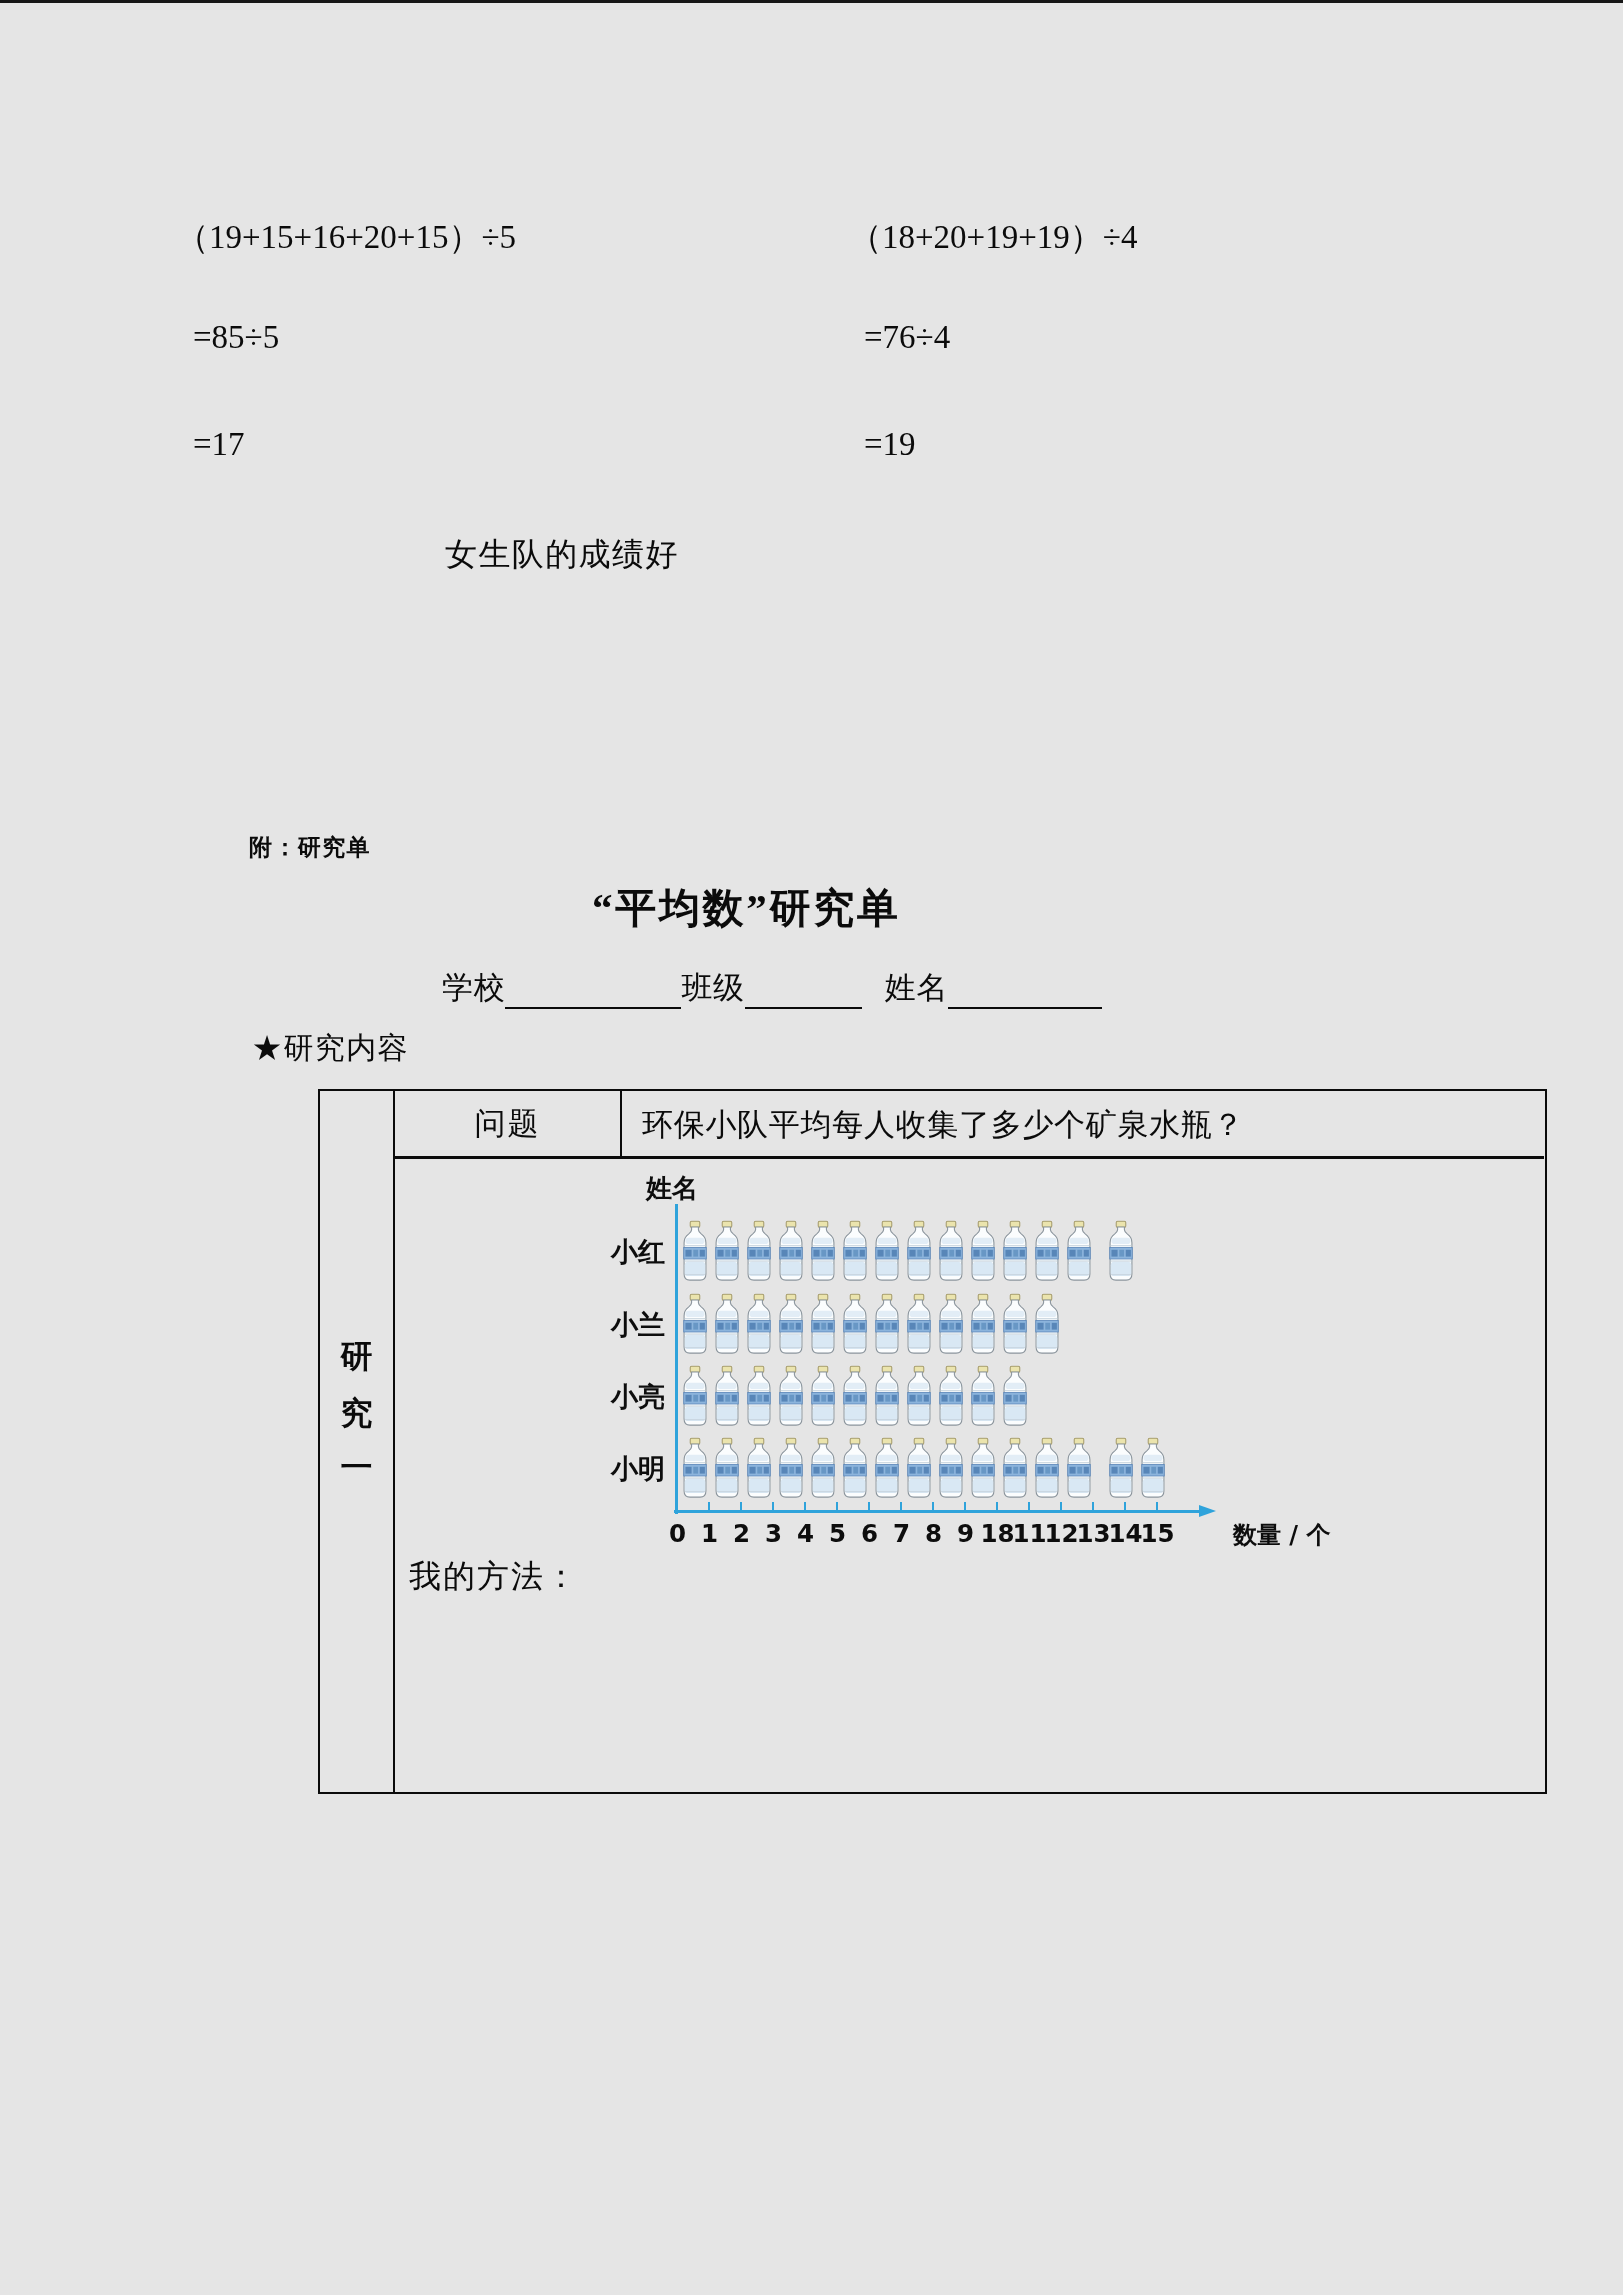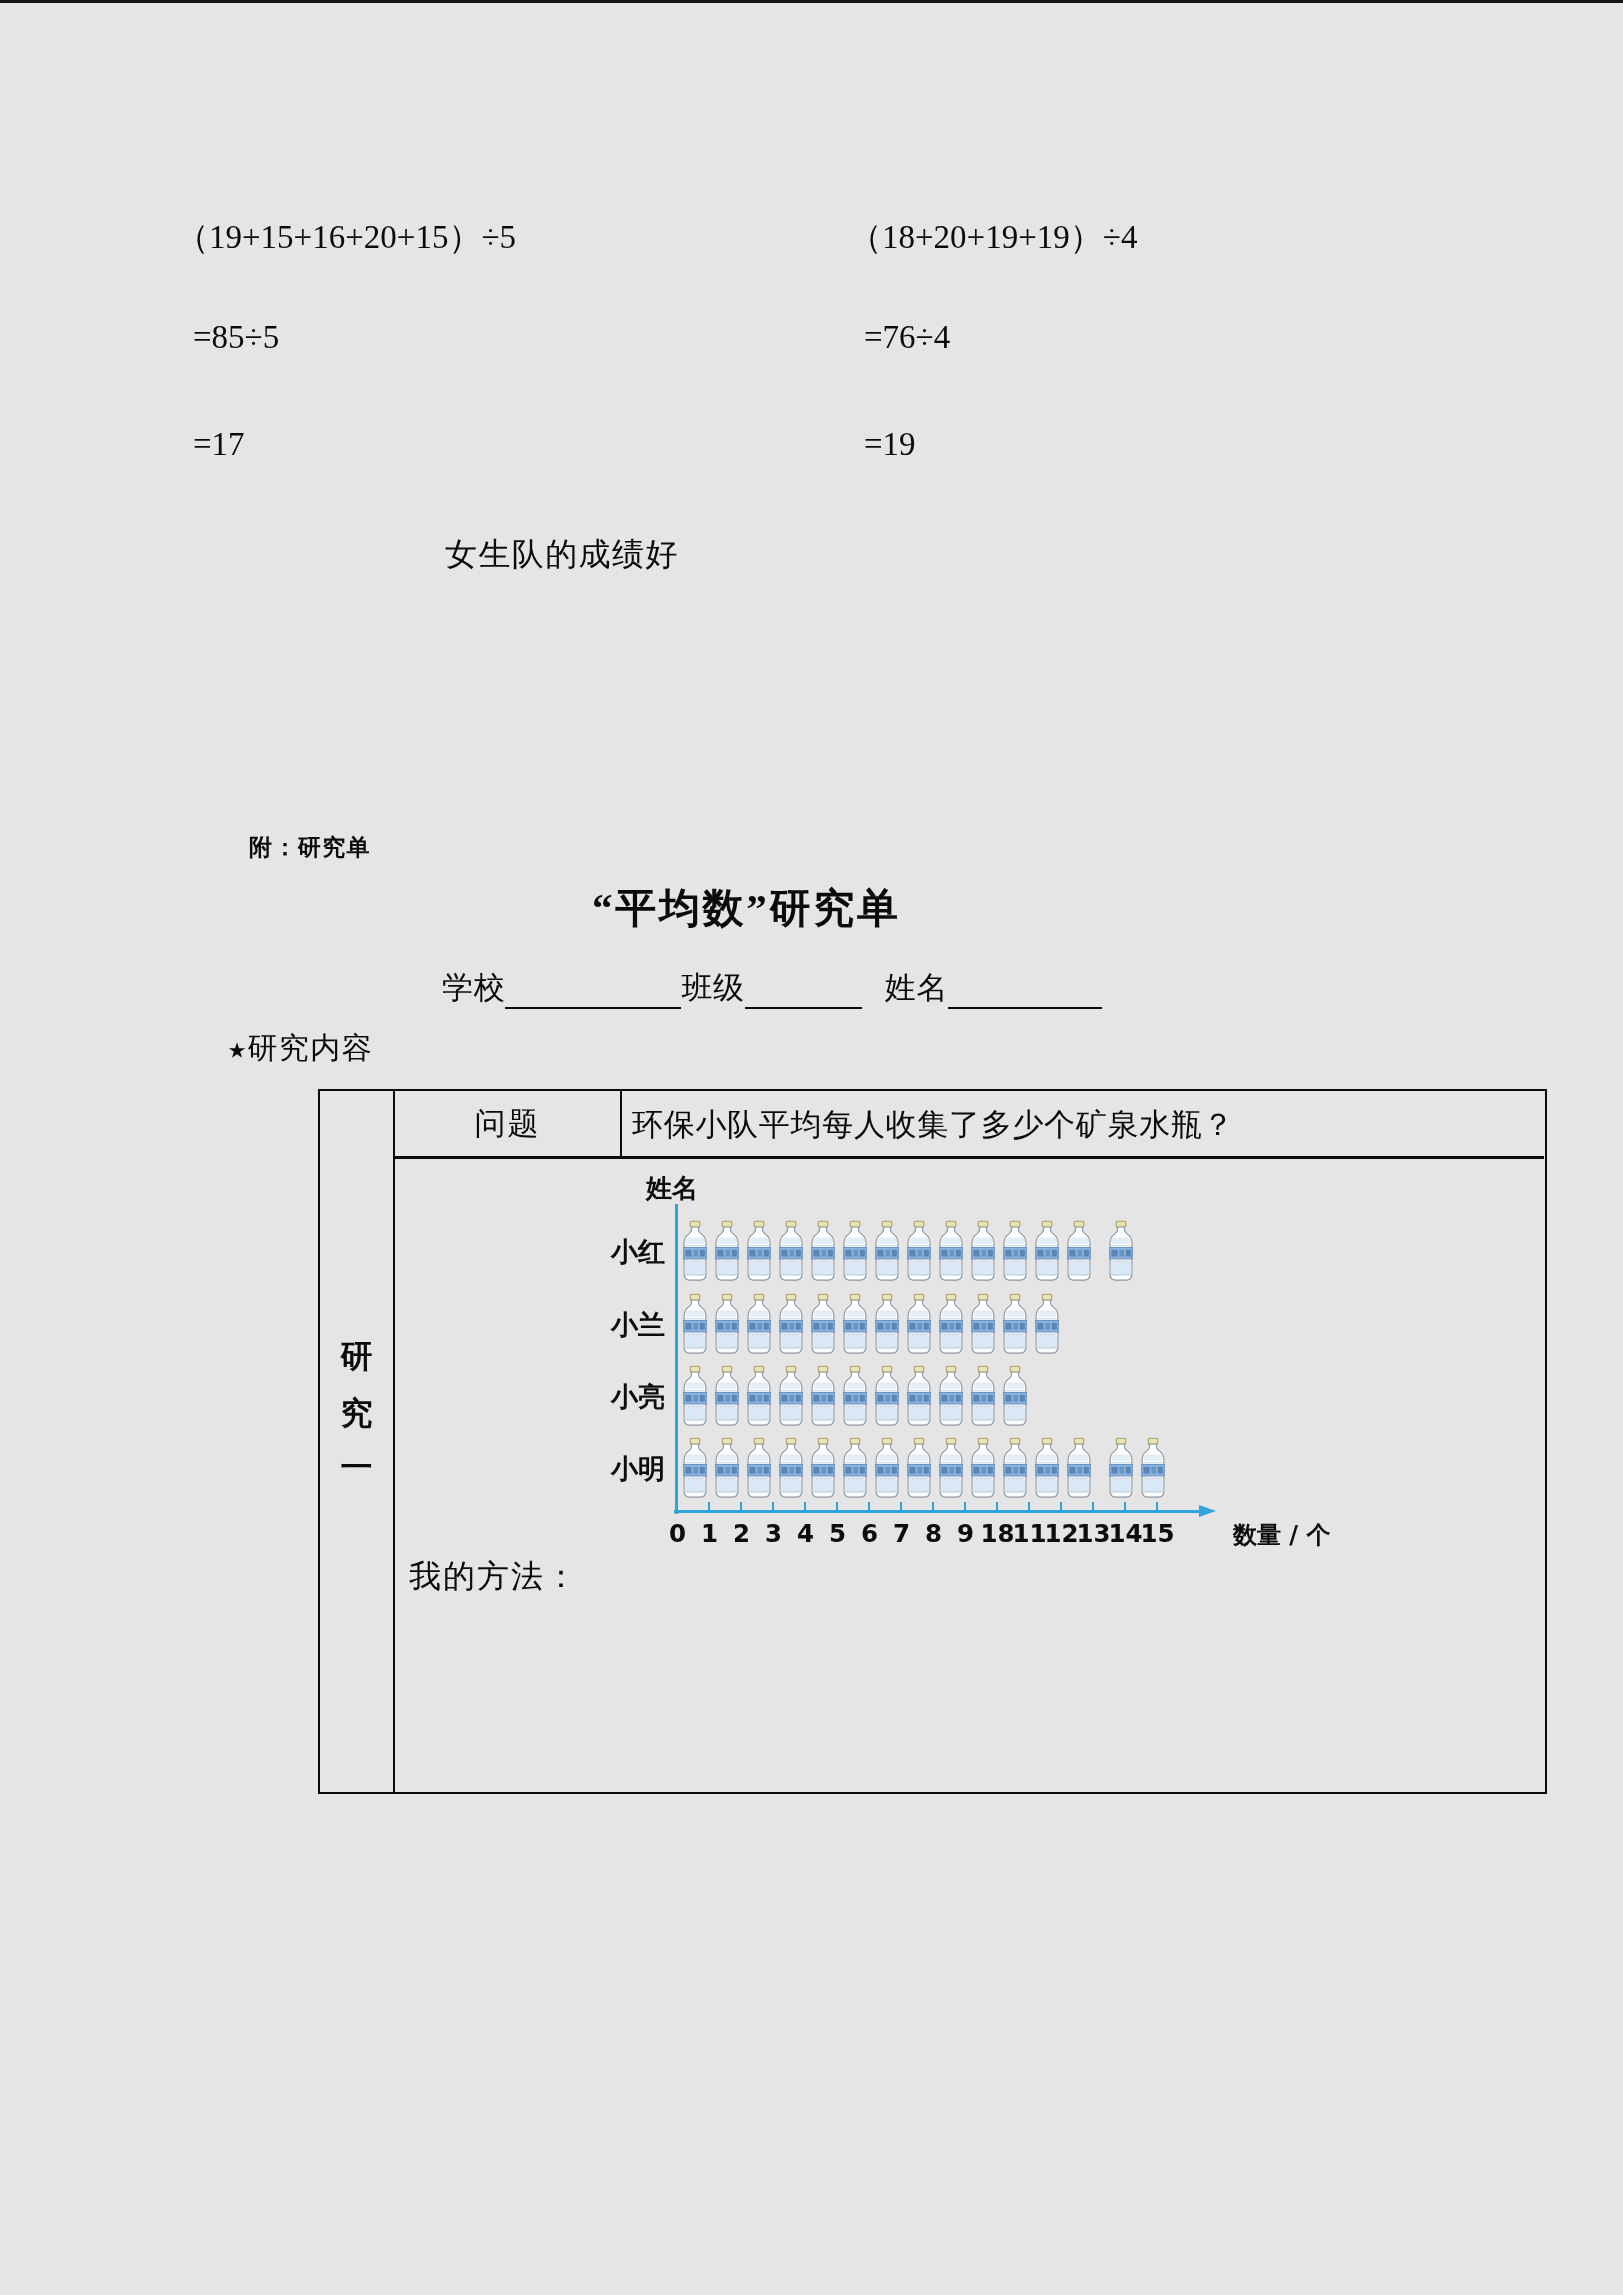--- a/index.html
+++ b/index.html
@@ -33,21 +33,21 @@
   .section-marker{font-size:30px;letter-spacing:1.4px;}
 
   
   .rtable{position:absolute;left:318px;top:1089px;width:1229px;height:705px;
           border:2.7px solid #0b0b0b;box-sizing:border-box;}
   .vline1{position:absolute;left:73px;top:0;width:2px;height:100%;background:#0b0b0b;}
   .vline2{position:absolute;left:300px;top:0;width:2px;height:66px;background:#0b0b0b;}
   .hline1{position:absolute;left:73px;top:65px;width:1151px;height:3.4px;background:#0b0b0b;}
   .problem-label{position:absolute;left:75px;top:0;width:225px;height:65px;line-height:65px;
                  text-align:center;font-size:31px;letter-spacing:2px;}
-  .problem-text{position:absolute;left:312px;top:0;height:49px;line-height:68px;font-size:31px;letter-spacing:0.7px;}
+  .problem-text{position:absolute;left:322px;top:0;height:49px;line-height:68px;font-size:31px;letter-spacing:0.7px;}
   .row-header-char{position:absolute;left:0;width:73px;text-align:center;
                    font-size:32px;font-weight:bold;}
   .method-label{position:absolute;left:89px;top:464px;font-size:32px;letter-spacing:2px;}
 
   
   #chart-layer{position:absolute;left:0;top:0;width:100%;height:100%;pointer-events:none;}
   .chart-label{position:absolute;font-family:"DejaVu Sans","Liberation Sans",sans-serif;
                font-weight:bold;color:#0d0d0d;}
   .y-axis{position:absolute;}
   .x-axis{position:absolute;}
@@ -76,21 +76,21 @@
   <div class="abs eq" style="left:864px;top:426px;">=19</div>
   <div class="abs conclusion" style="left:445px;top:533px;">女生队的成绩好</div>
 
   <div class="abs attach-heading" style="left:249px;top:799px;">附：研究单</div>
   <div class="abs sheet-title" style="left:592px;top:881px;">“平均数”研究单</div>
 
   <div class="abs fields" style="left:442px;top:967px;">
     <span class="lbl">学校</span><span class="blank b1"></span><span class="lbl">班级</span><span class="blank b2"></span><span class="lbl name-gap">姓名</span><span class="blank b3"></span>
   </div>
 
-  <div class="abs section-marker" style="left:228px;top:1028px;font-family:Liberation Mono, monospace;">★研究内容</div>
+  <div class="abs section-marker" style="left:252px;top:1028px;">★研究内容</div>
 
   <div class="rtable">
     <div class="vline1"></div>
     <div class="vline2"></div>
     <div class="hline1"></div>
 
     <div class="problem-label">问题</div>
     <div class="problem-text">环保小队平均每人收集了多少个矿泉水瓶？</div>
 
     <div class="row-header-char" style="top:244px;">研</div>

